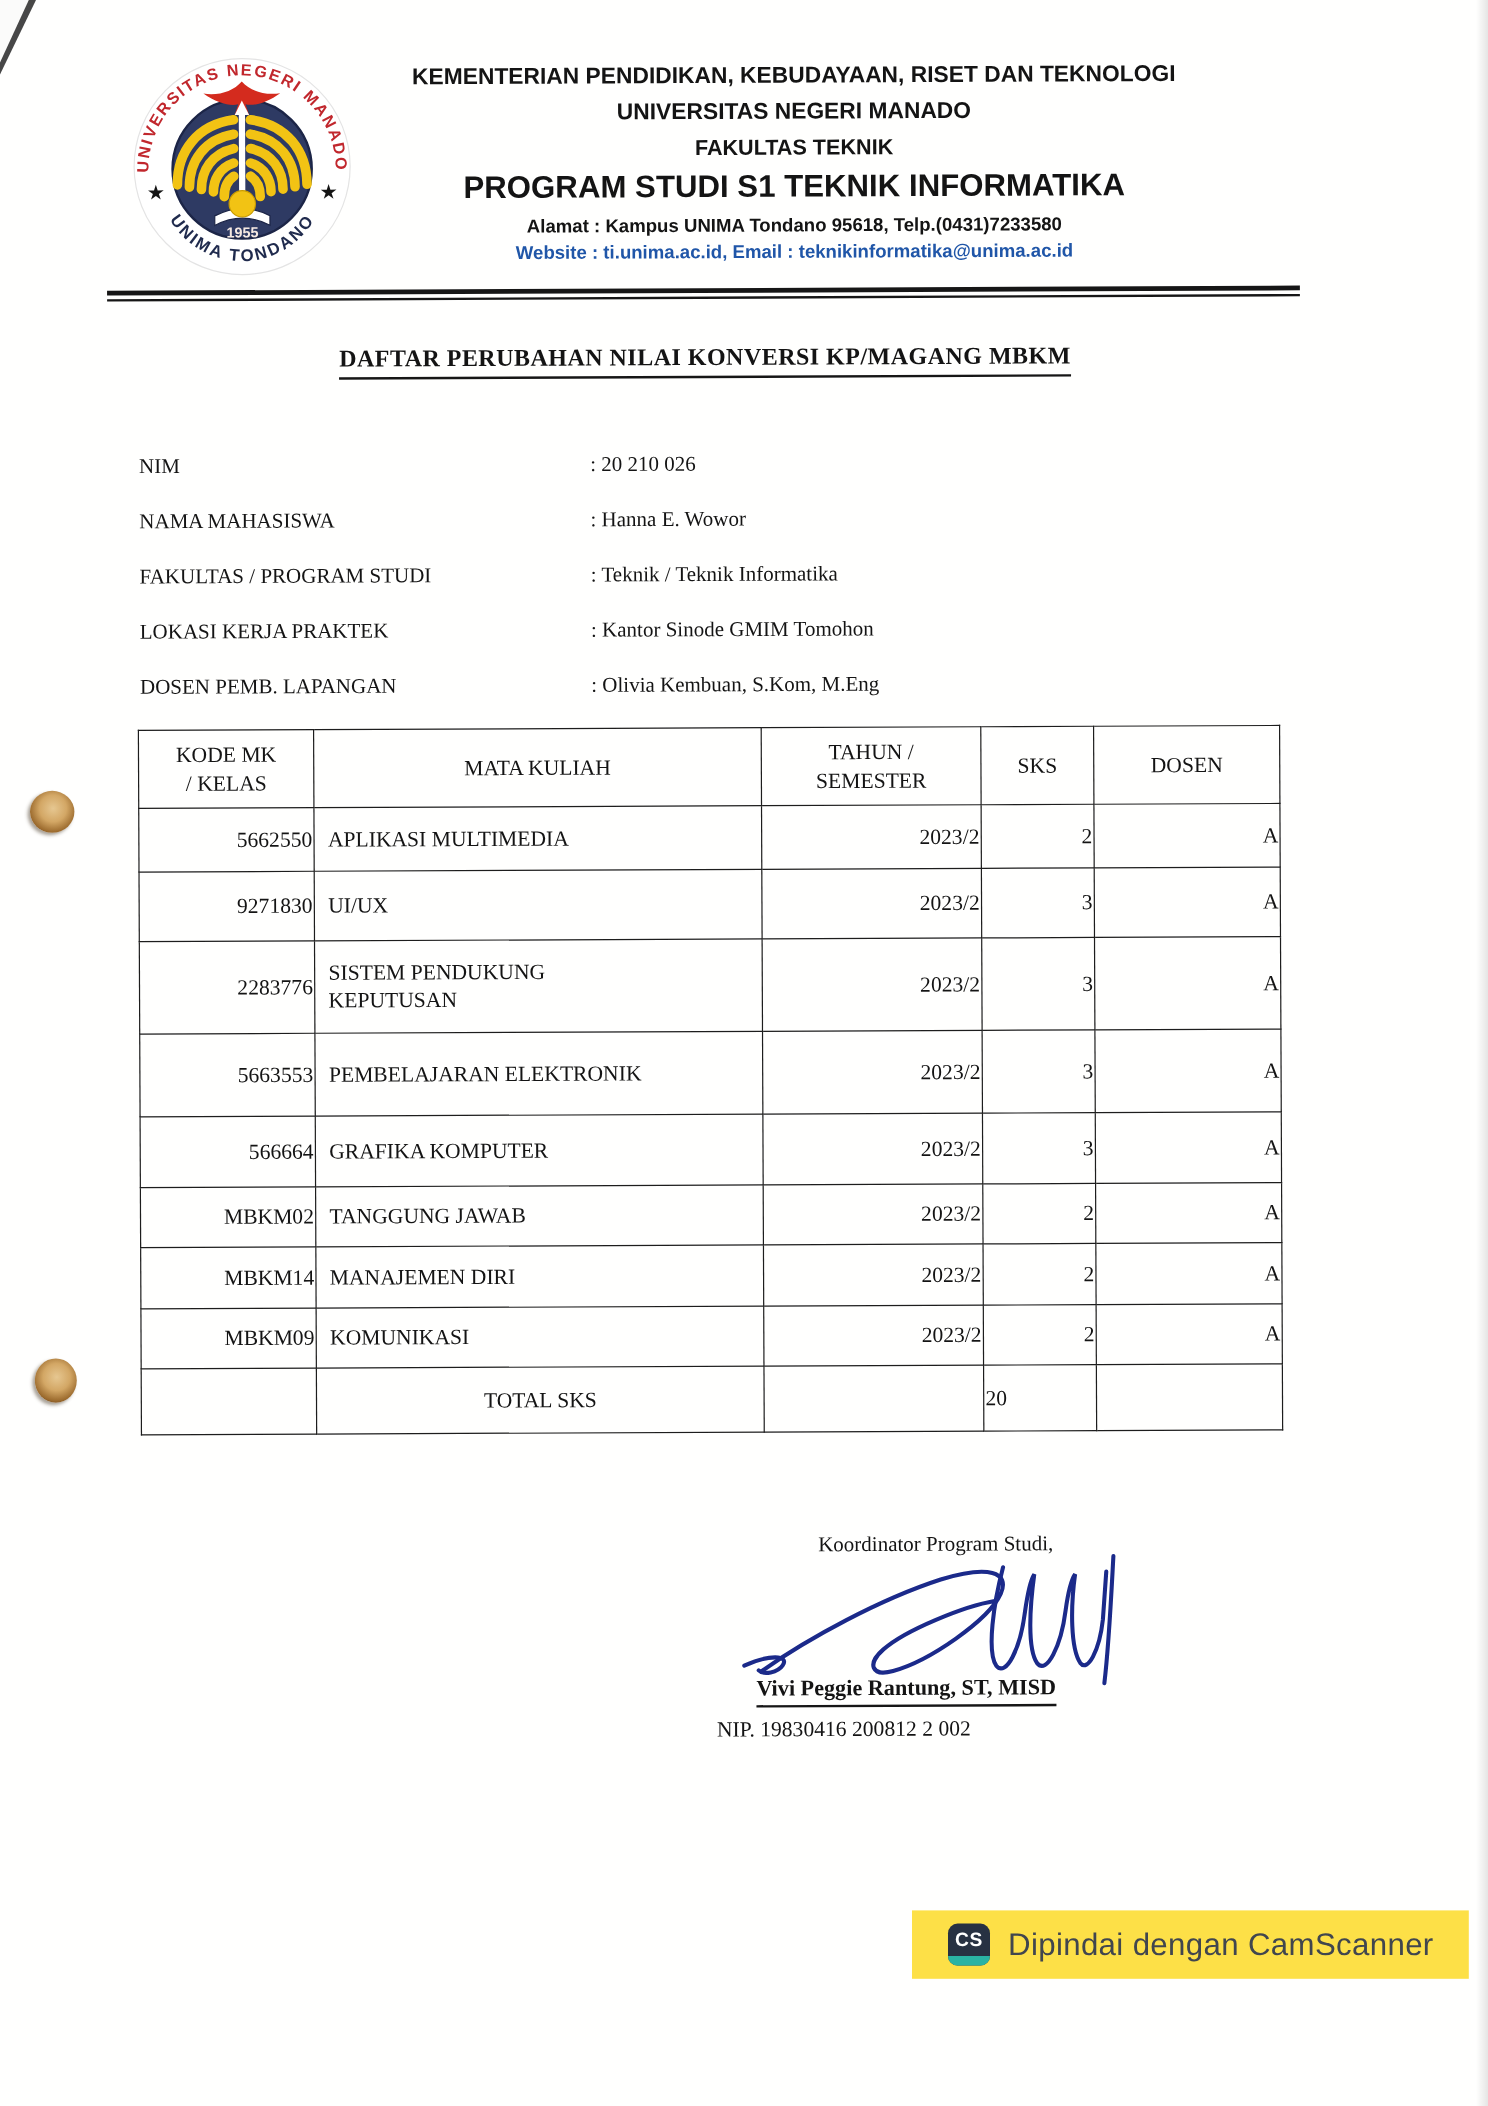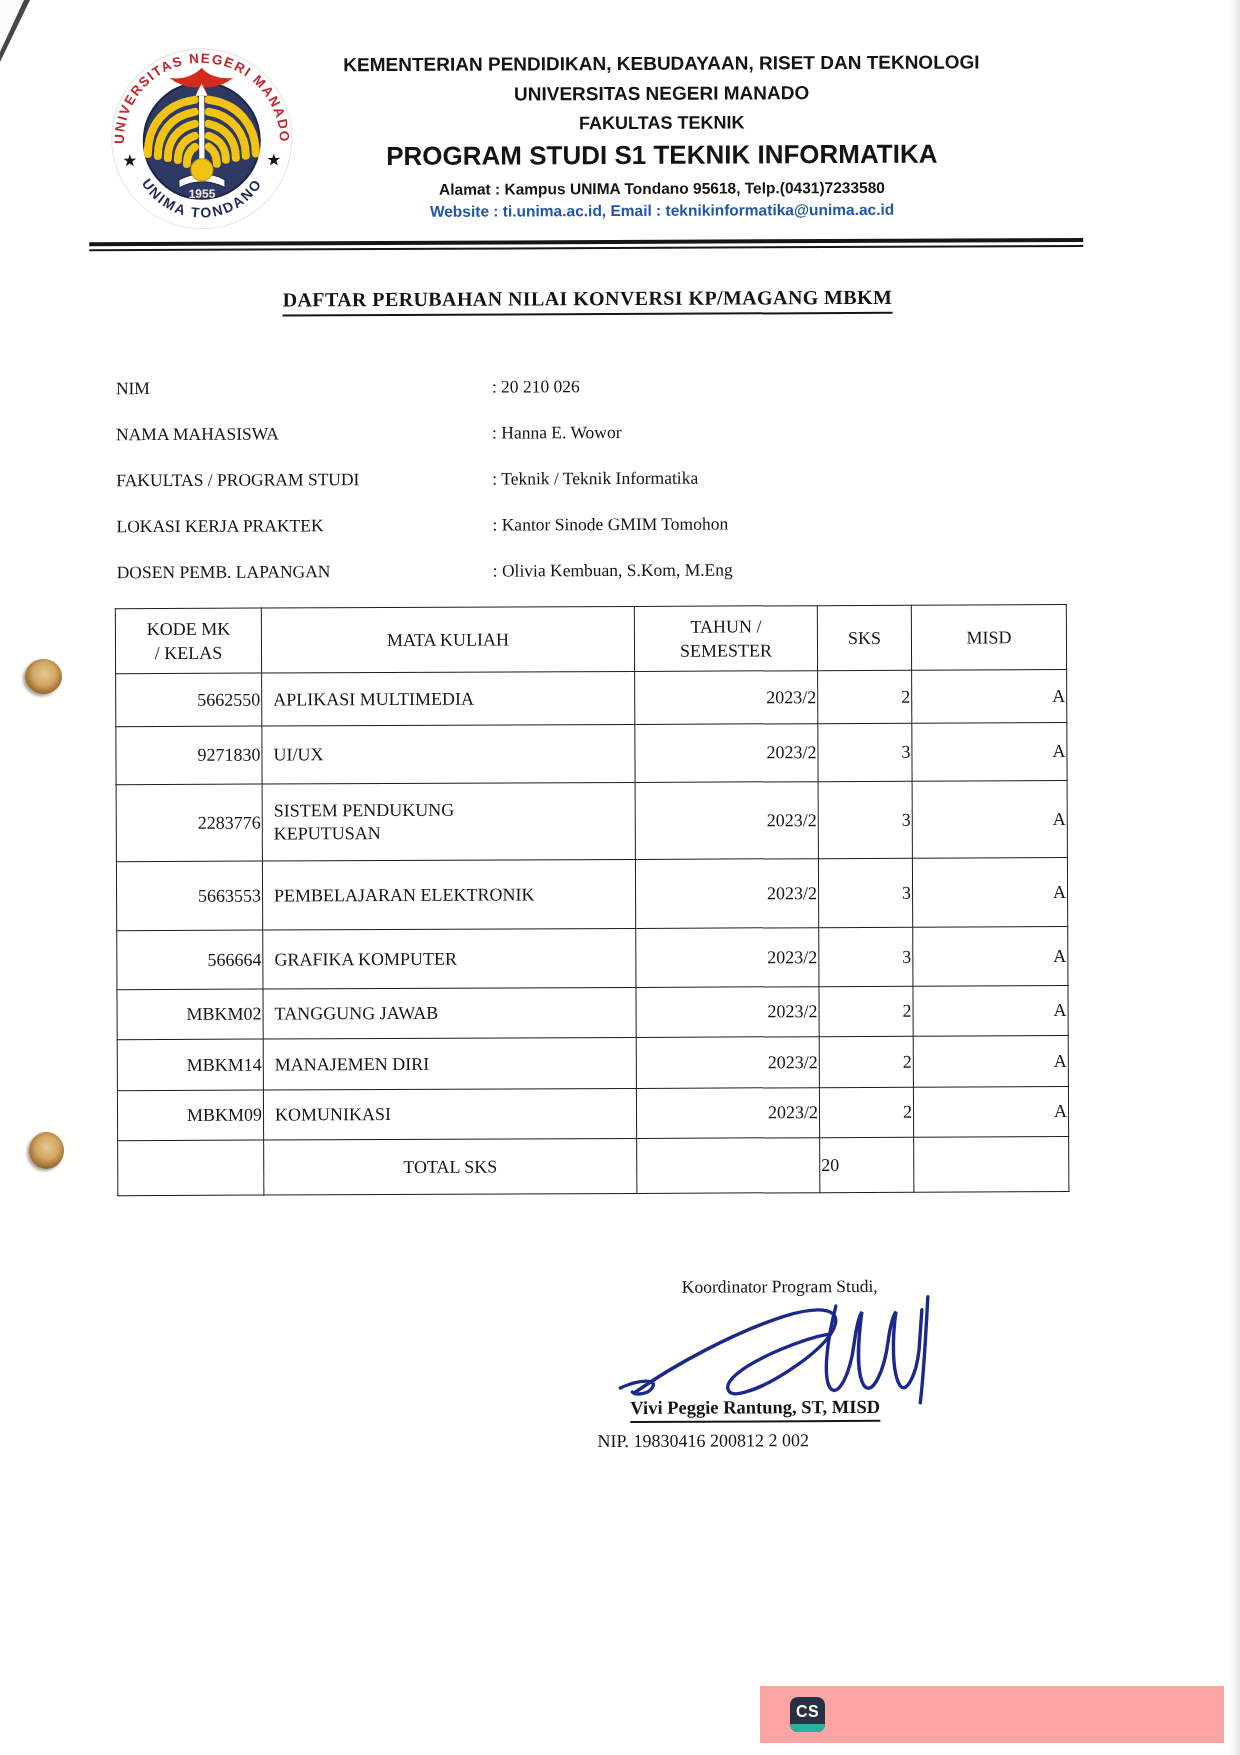--- a/index.html
+++ b/index.html
@@ -68,22 +68,22 @@
                 border-top:52px solid #fbfbfa; border-right:24px solid transparent; }
   .spot { position:absolute; border-radius:50%;
           background:radial-gradient(circle at 52% 42%, #e6c791 0%, #d3a765 40%, #9c6b2e 70%, #5f3a16 88%, #3a2710 100%);
           box-shadow:-2px 2px 3px rgba(60,45,25,0.45); }
   #spot1 { left:25px; top:659px;  width:37px; height:35px; }
   #spot2 { left:29px; top:1132px; width:35px; height:37px; }
   .edge-right { position:absolute; right:0; top:0; width:10px; height:100%;
                 background:linear-gradient(to right, rgba(0,0,0,0), rgba(0,0,0,0.10)); }
 
   
-  .cs-footer { position:absolute; left:760px; top:1686px; width:464px; height:57px;
-               background:#fca5a5; display:flex; align-items:center; box-sizing:border-box;
+  .cs-footer { position:absolute; left:760px; top:1592px; width:464px; height:57px;
+               background:#fde047; display:flex; align-items:center; box-sizing:border-box;
                padding-left:30px; gap:15px; font-family:"Liberation Sans", sans-serif; }
   .cs-badge  { position:relative; width:35px; height:35px; border-radius:8px; flex:none;
                background:var(--cs-dark,#273142); color:#ffffff; font-weight:bold; font-size:16px;
                display:flex; align-items:center; justify-content:center; }
   .cs-badge span { margin-bottom:6px; letter-spacing:0.5px; }
   .cs-badge::after { content:""; position:absolute; left:0; right:0; bottom:0; height:8px;
                      background:var(--cs-teal,#2ab3a3); border-radius:0 0 8px 8px; }
   .cs-text { font-size:26px; color:#41464e; letter-spacing:0.3px; }
 </style>
 </head>
@@ -182,21 +182,21 @@
           <col style="width:155px">
       </colgroup>
       <thead>
         <tr>
           <th>KODE MK
 / KELAS</th>
           <th>MATA KULIAH</th>
           <th>TAHUN /
 SEMESTER</th>
           <th>SKS</th>
-          <th>MISD</th>
+          <th>DOSEN</th>
         </tr>
       </thead>
       <tbody>
           <tr>
             <td class="c-kode">5662550</td>
             <td class="c-mk">APLIKASI MULTIMEDIA</td>
             <td class="c-tahun">2023/2</td>
             <td class="c-sks">2</td>
             <td class="c-nilai">A</td>
           </tr>
@@ -279,15 +279,16 @@
   <div class="fold-dark"></div>
   <div class="fold-light"></div>
   <div class="spot" id="spot1"></div>
   <div class="spot" id="spot2"></div>
   <div class="edge-right"></div>
 
   <div class="cs-footer">
     <div class="cs-badge">
       <span>CS</span>
     </div>
+    <div class="cs-text">Dipindai dengan CamScanner</div>
   </div>
 
 </div>
 
 </body></html>

